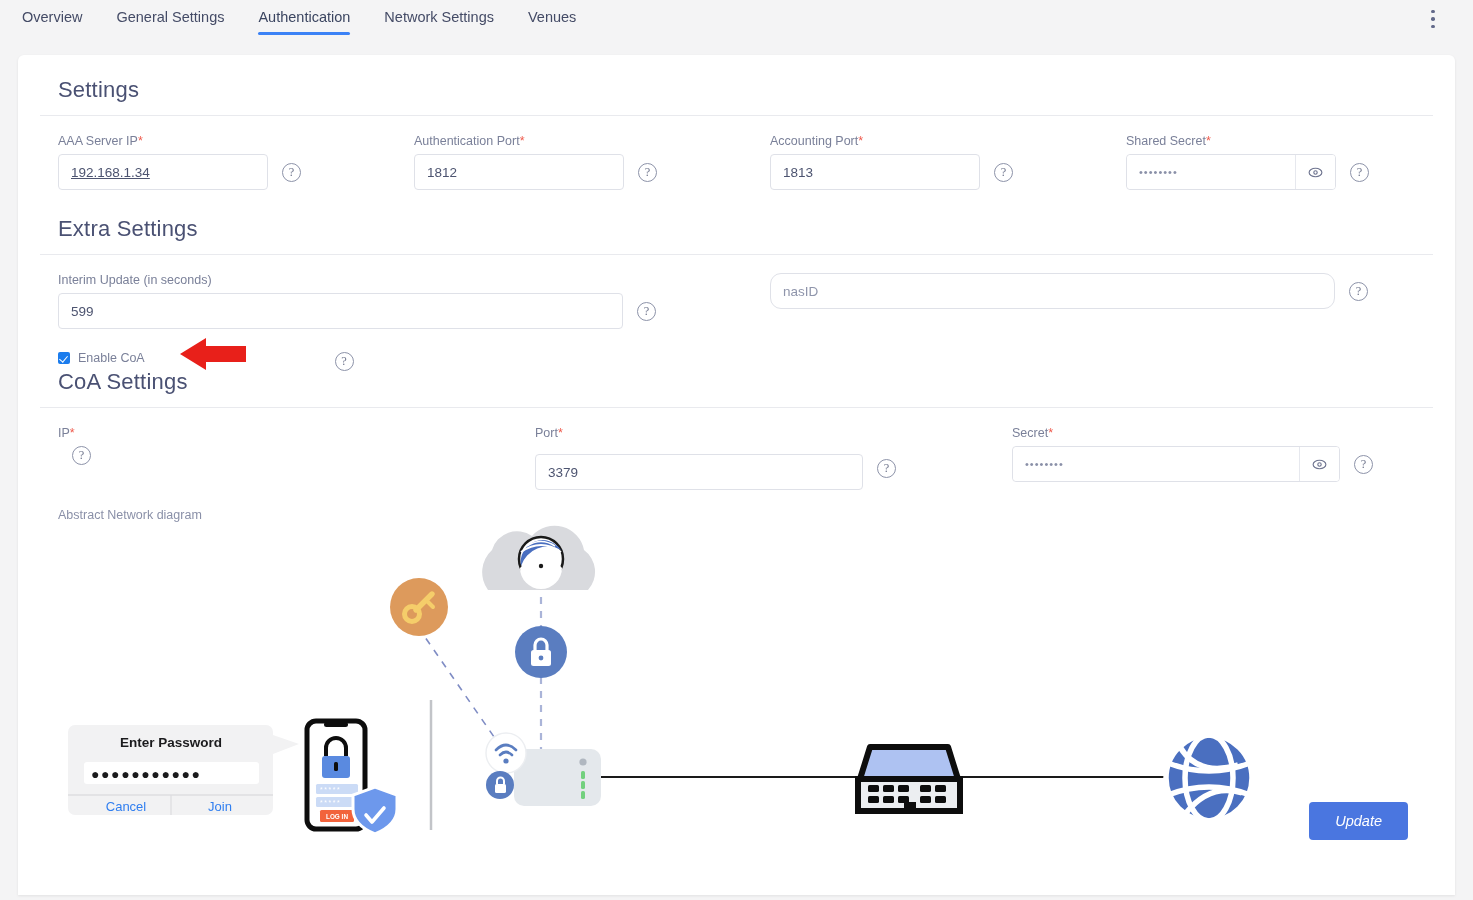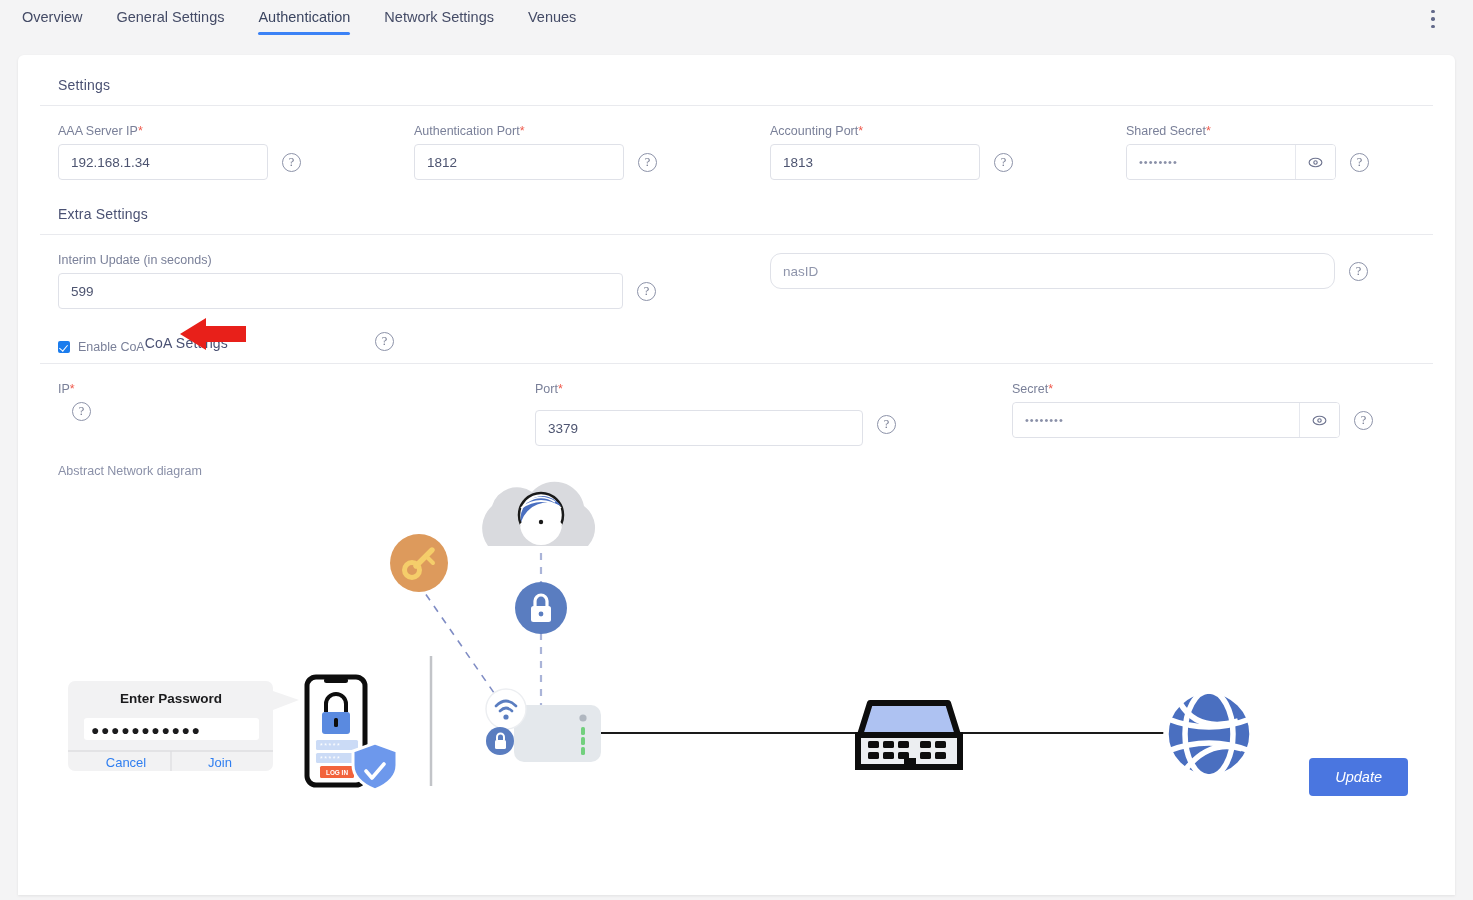--- a/index.html
+++ b/index.html
@@ -61,21 +61,21 @@
     left: 18px; top: 55px;
     width: 1437px; height: 840px;
     background: #ffffff;
     border-radius: 6px 6px 0 0;
     box-shadow: 0 1px 3px rgba(0,0,0,0.08);
     padding: 0 22px;
     overflow: hidden;
   }
 
   .sec-title {
-    font-size: 14px;
+    font-size: 22px;
     color: #4a5173;
     font-weight: 400;
     padding: 22px 0 12px 18px;
     letter-spacing: .2px;
   }
   .divider { height: 1px; background: #e9eaee; margin: 0 0 0 0; }
 
   
   .row { display: flex; padding: 18px 0 0 18px; }
   .field { display: flex; flex-direction: column; }
@@ -217,21 +217,21 @@
 <div class="card">
 
   <div class="sec-title">Settings</div>
   <div class="divider"></div>
 
   <div class="row">
 
     <div class="field" style="width:356px">
       <div class="flabel"><span>AAA Server IP</span><span class="req">*</span></div>
       <div class="ibox">
-        <input class="inp" style="width: 210px;" value="192.168.1.34">
+        <input class="inp" style="width: 210px; text-decoration: underline;" value="192.168.1.34">
         <div class="help">?</div>
       </div>
     </div>
 
     <div class="field" style="width:356px">
       <div class="flabel"><span>Authentication Port</span><span class="req">*</span></div>
       <div class="ibox">
         <input class="inp" style="width: 210px;" value="1812">
         <div class="help">?</div>
       </div>
@@ -275,21 +275,21 @@
     </div>
     <div class="field">
       <div class="ibox">
         <input class="inp" style="width: 565px; border-radius: 11px;" placeholder="nasID">
         <div class="help">?</div>
       </div>
     </div>
   </div>
 
   <div class="cbrow">
-    <div style="display:flex;flex-direction:row;">
+    <div style="display:flex;flex-direction:column;">
       <div class="cbwrap">
         <span class="cbox"></span>
         <span class="cblabel">Enable CoA</span>
       </div>
       <div class="sec-title" style="padding:4px 0 12px 0">CoA Settings</div>
     </div>
     <div class="help" style="margin-left:147px;margin-top:1px">?</div>
 
     <svg class="arrow-annot" viewBox="0 0 66 34">
       <polygon points="0,17 26,1 26,9 66,9 66,25 26,25 26,33" fill="#e8201a"></polygon>

